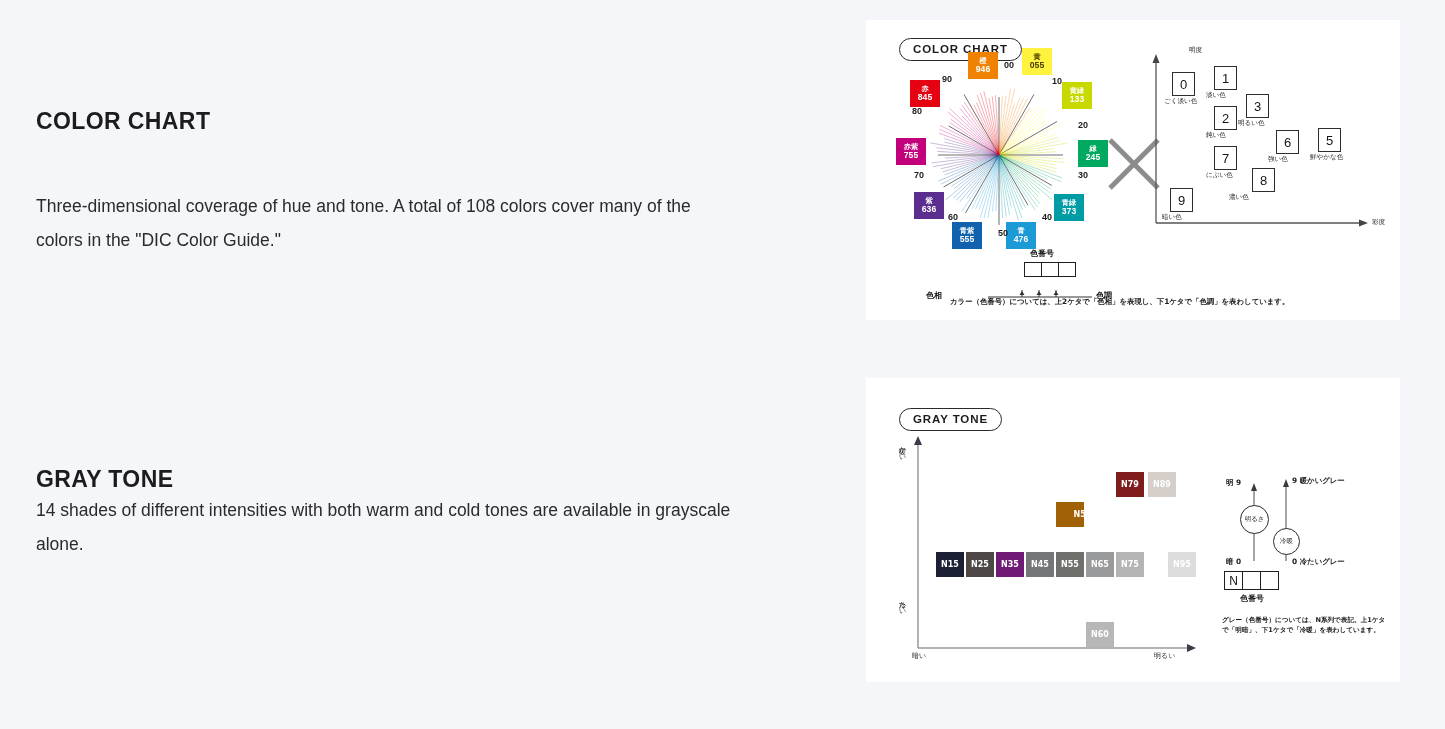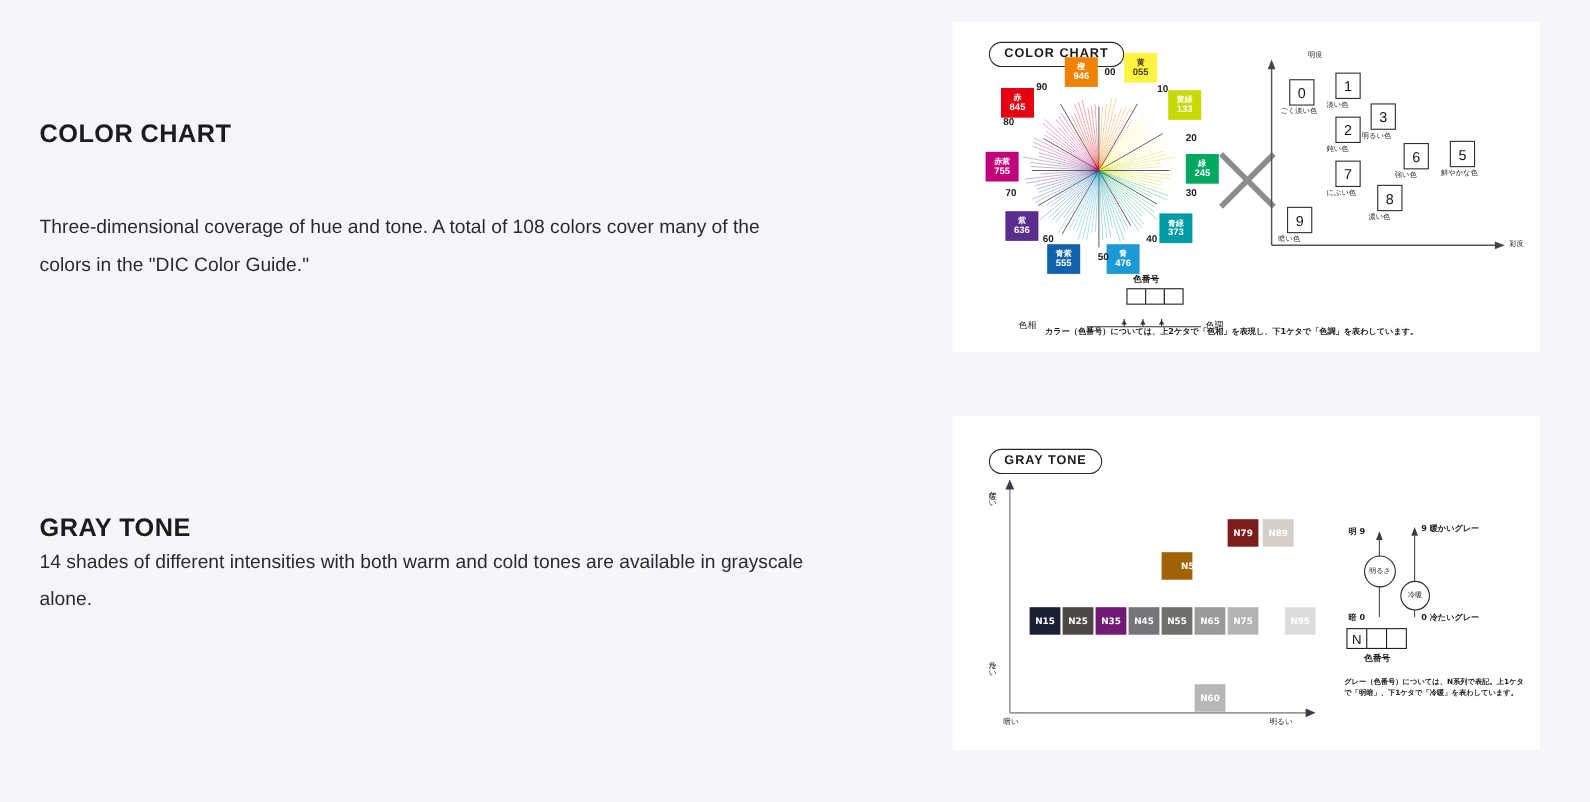--- a/index.html
+++ b/index.html
@@ -86,21 +86,21 @@
     position: absolute; font-size: 8px; font-weight: bold; color: #141414;
     font-family: "DejaVu Sans", sans-serif; white-space: nowrap;
   }
   .code-cells { position: absolute; display: flex; }
   .code-cells div {
     width: 18px; height: 15px; border: 1.2px solid #1f1f1f;
     margin-left: -1.2px; background: #fff;
   }
   .code-cells div:first-child { margin-left: 0; }
   .code-side {
-    position: absolute; font-size: 8px; font-weight: normal; color: #141414;
+    position: absolute; font-size: 8px; font-weight: bold; color: #141414;
     font-family: "DejaVu Sans", sans-serif; white-space: nowrap;
   }
   .caption-note {
     position: absolute; font-size: 7.4px; color: #1a1a1a; white-space: nowrap;
     font-family: "DejaVu Sans", sans-serif; font-weight: bold;
   }
 
   
   .gray-area { position: absolute; left: 20px; top: 58px; width: 320px; height: 225px; }
   .gray-chip {
@@ -353,21 +353,21 @@
           <div class="tone-label" style="left: 96px; top: 71px;">明るい色</div>
           <div class="tone-box" style="left: 72px; top: 58px;">2</div>
           <div class="tone-label" style="left: 64px; top: 83px;">鈍い色</div>
           <div class="tone-box" style="left: 134px; top: 82px;">6</div>
           <div class="tone-label" style="left: 126px; top: 107px;">強い色</div>
           <div class="tone-box" style="left: 176px; top: 80px;">5</div>
           <div class="tone-label" style="left: 168px; top: 105px;">鮮やかな色</div>
           <div class="tone-box" style="left: 72px; top: 98px;">7</div>
           <div class="tone-label" style="left: 64px; top: 123px;">にぶい色</div>
           <div class="tone-box" style="left: 110px; top: 120px;">8</div>
-          <div class="tone-label" style="left: 102px; top: 145px;">濃い色</div>
+          <div class="tone-label" style="left: 87px; top: 145px;">濃い色</div>
           <div class="tone-box" style="left: 28px; top: 140px;">9</div>
           <div class="tone-label" style="left: 20px; top: 165px;">暗い色</div>
         </div>
     </div>
 
     <div class="code-area">
       <div class="code-title" style="left:14px;top:-2px;">色番号</div>
       <div class="code-cells" style="left:8px;top:12px;">
         <div></div>
         <div></div>

